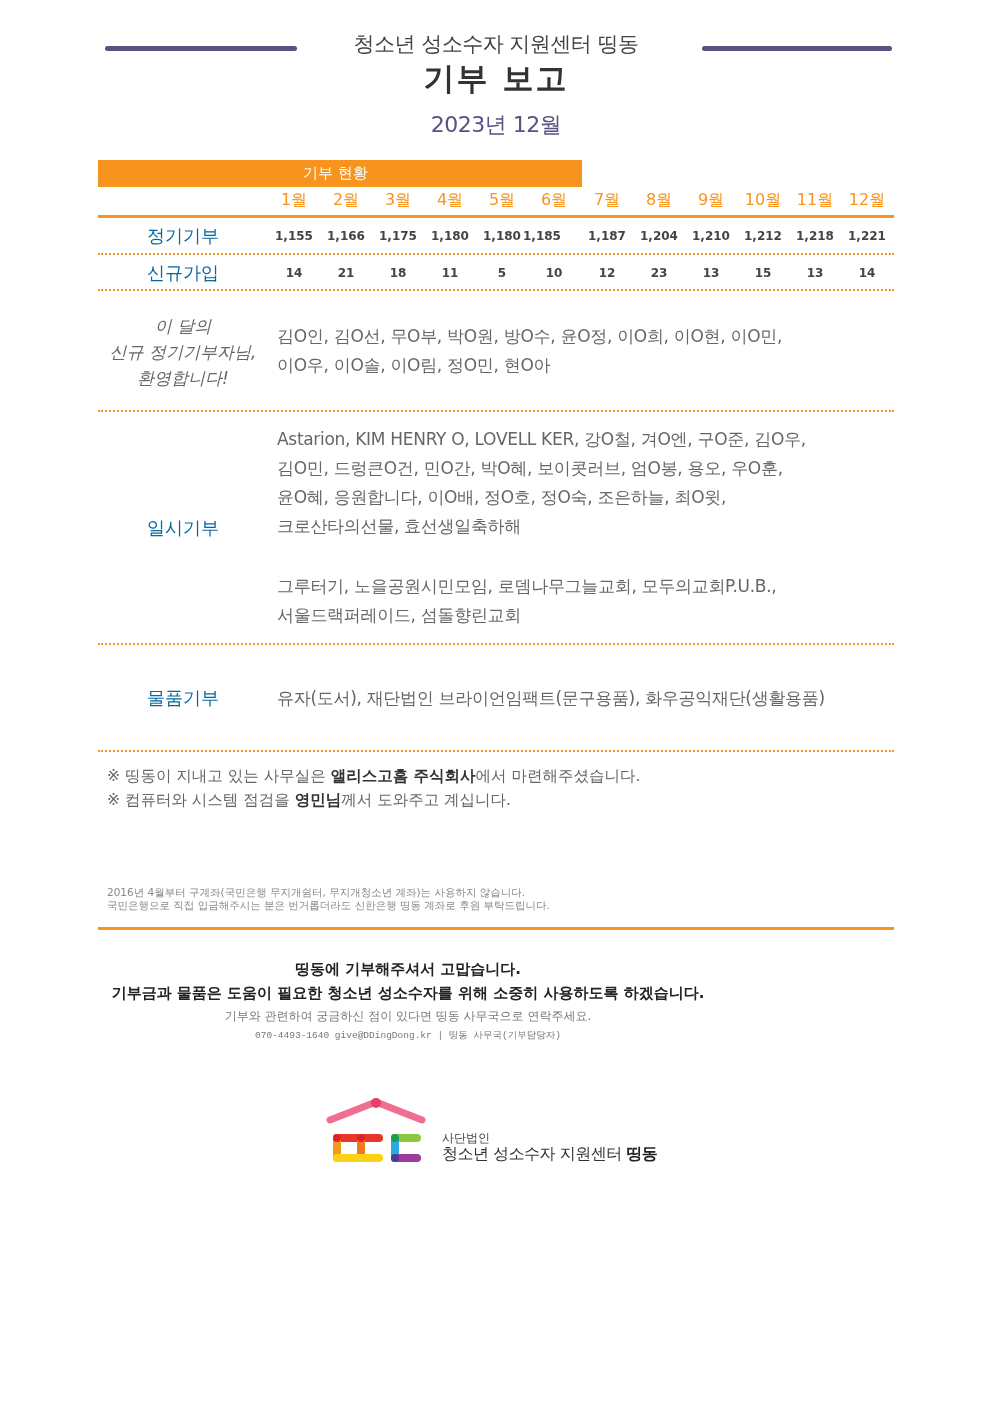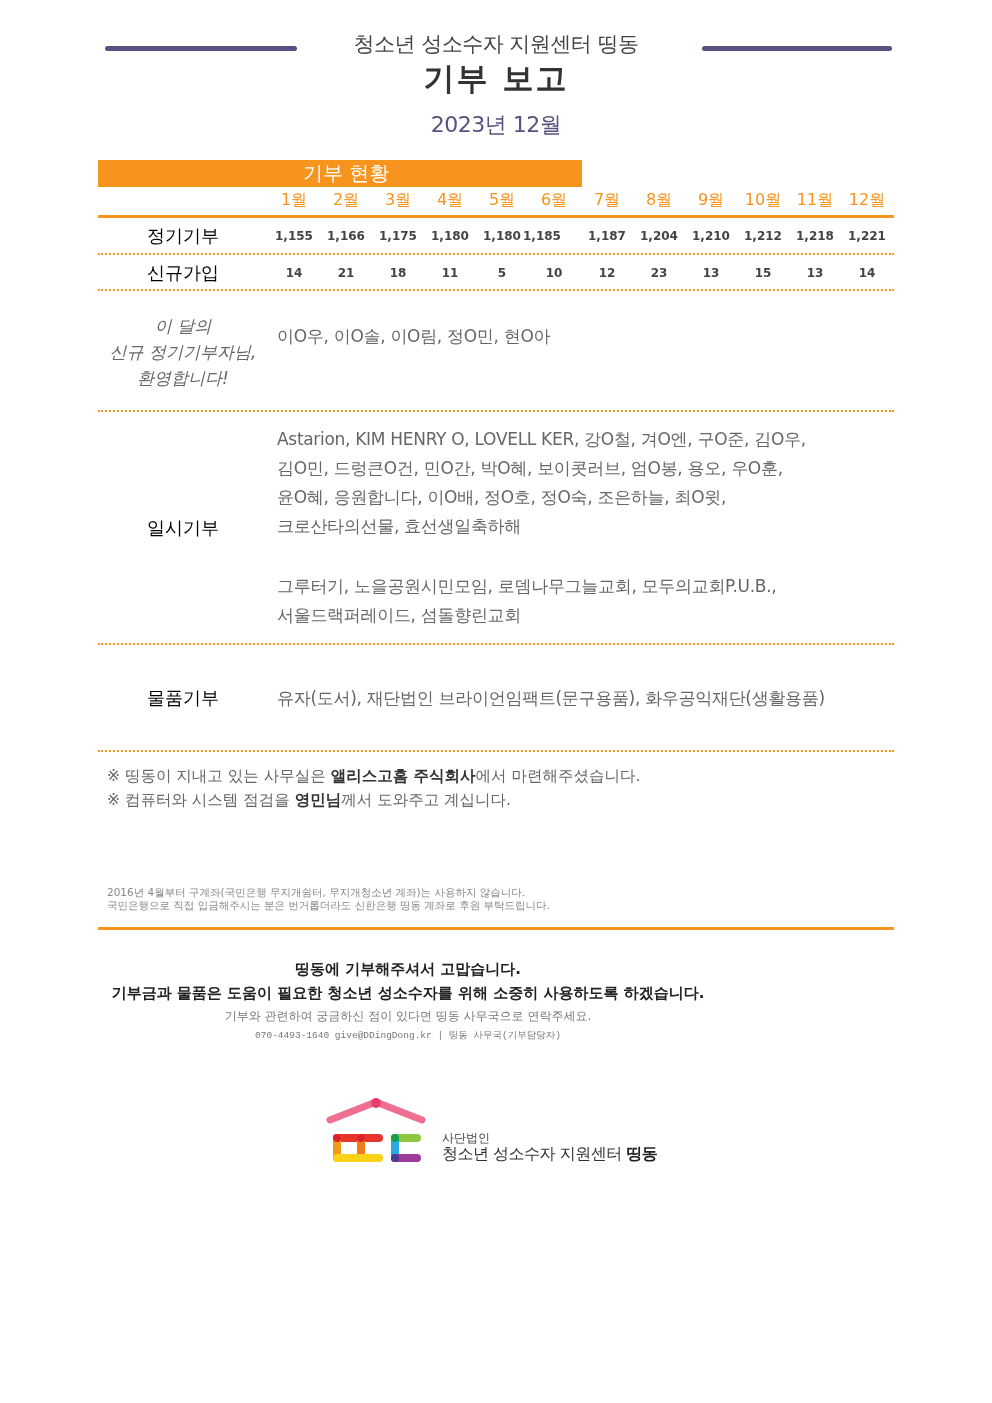--- a/index.html
+++ b/index.html
@@ -8,27 +8,27 @@
     font-family: "DejaVu Sans", "Liberation Sans", sans-serif;
     color: #555555; position: relative; overflow: hidden;
   }
   .hline { position: absolute; top: 46px; height: 5px; background: #5a5081; border-radius: 3px; }
   .hline.left { left: 105px; width: 192px; }
   .hline.right { left: 702px; width: 190px; }
   .org-title { position: absolute; top: 30px; left: 0; width: 992px; text-align: center; font-size: 21px; color: #444; letter-spacing: -0.5px; }
   .doc-title { position: absolute; top: 58px; left: 0; width: 992px; text-align: center; font-size: 31px; font-weight: bold; color: #333; letter-spacing: 2px; }
   .doc-date { position: absolute; top: 110px; left: 0; width: 992px; text-align: center; font-size: 22px; color: #5a5081; letter-spacing: -0.5px; }
 
-  .section-bar { position: absolute; top: 160px; left: 98px; width: 484px; height: 27px; background: #f7941d; color: #fff; font-size: 20px; padding-left: 205px; line-height: 27px; }
+  .section-bar { position: absolute; top: 160px; left: 98px; width: 484px; height: 27px; background: #f7941d; color: #fff; font-size: 15px; padding-left: 205px; line-height: 27px; }
 
   .months { position: absolute; top: 190px; left: 268px; width: 626px; height: 26px; }
   .month { position: absolute; top: 0; width: 52px; text-align: center; font-size: 16px; color: #f7941d; }
   .orange-rule { position: absolute; top: 215px; left: 98px; width: 796px; height: 3px; background: #f7941d; }
 
-  .row-label { position: absolute; left: 98px; width: 170px; text-align: center; font-size: 18px; color: #000000; }
+  .row-label { position: absolute; left: 98px; width: 170px; text-align: center; font-size: 18px; color: #0369a1; }
   .row-vals { position: absolute; left: 268px; width: 626px; height: 22px; }
   .val { position: absolute; top: 0; width: 52px; text-align: center; font-size: 12px; color: #444; font-weight: bold; }
   .dots { position: absolute; left: 98px; width: 796px; height: 0; border-top: 2px dotted #f7941d; }
 
   .multi-label { position: absolute; left: 98px; width: 170px; text-align: center; font-size: 17px; line-height: 26px; color: #666; font-style: italic; }
   .names { position: absolute; left: 277px; width: 620px; font-size: 17px; line-height: 29px; color: #666; letter-spacing: -0.3px; }
 
   .notes { position: absolute; top: 764px; left: 107px; width: 780px; font-size: 15.5px; line-height: 24px; color: #666; }
   .notes .note { white-space: nowrap; }
   .notes b { color: #333; }
@@ -109,20 +109,21 @@
   <span class="val" style="left:573px">14</span>
 </div>
 <div class="dots" style="top:289px"></div>
 
 <div class="multi-label" style="top:313px">
   <div>이 달의</div>
   <div>신규 정기기부자님,</div>
   <div>환영합니다!</div>
 </div>
 <div class="names" style="top:322px">
+  <div>김O인, 김O선, 무O부, 박O원, 방O수, 윤O정, 이O희, 이O현, 이O민,</div>
   <div>이O우, 이O솔, 이O림, 정O민, 현O아</div>
 </div>
 <div class="dots" style="top:410px"></div>
 
 <div class="row-label" style="top:516px">일시기부</div>
 <div class="names" style="top:425px">
   <div>Astarion, KIM HENRY O, LOVELL KER, 강O철, 겨O엔, 구O준, 김O우,</div>
   <div>김O민, 드렁큰O건, 민O간, 박O혜, 보이콧러브, 엄O봉, 용오, 우O훈,</div>
   <div>윤O혜, 응원합니다, 이O배, 정O호, 정O숙, 조은하늘, 최O윗,</div>
   <div>크로산타의선물, 효선생일축하해</div>

